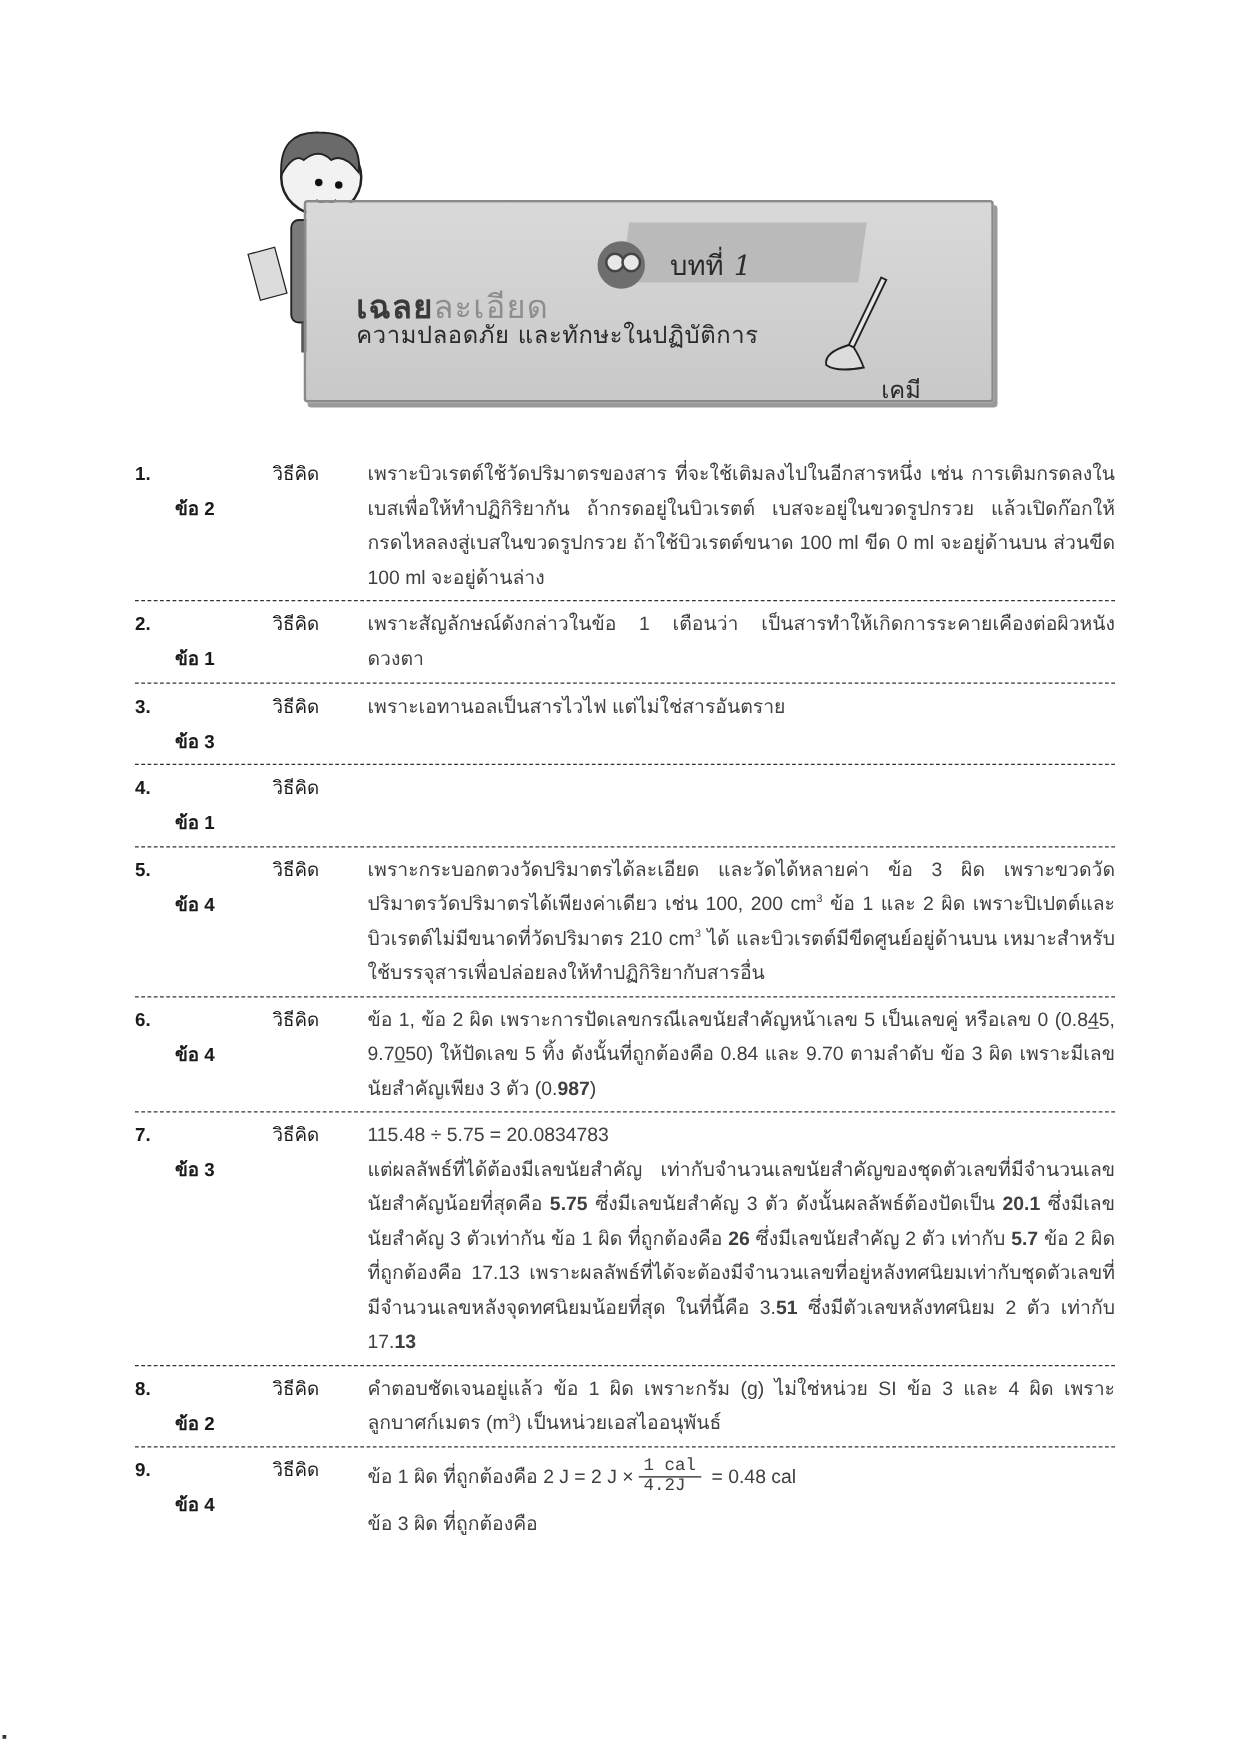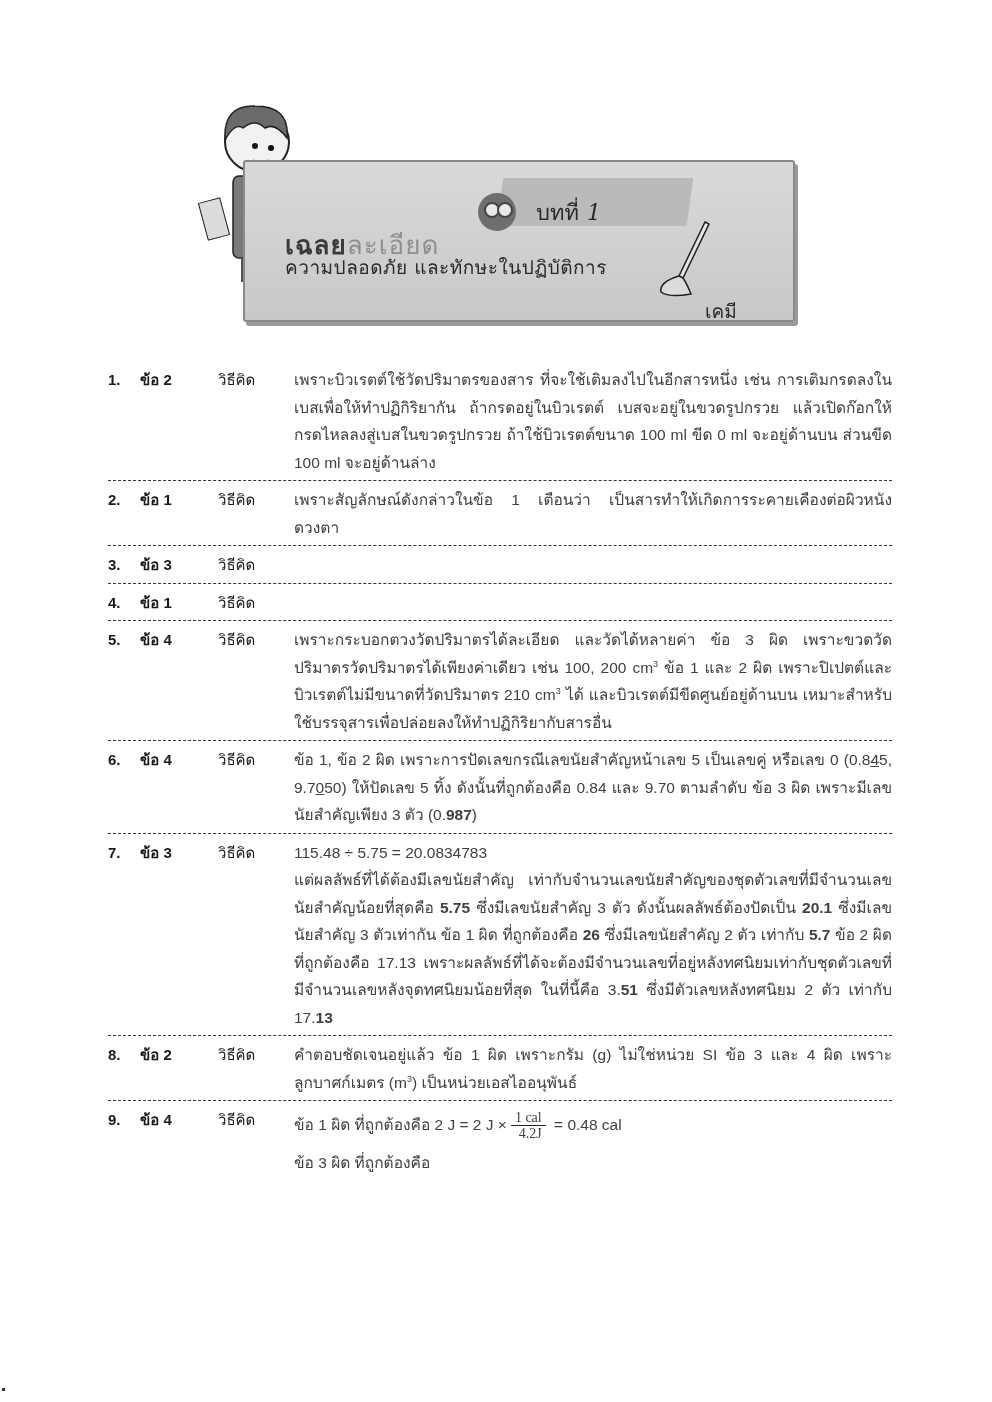--- a/index.html
+++ b/index.html
@@ -48,28 +48,28 @@
   .spatula {
     position: absolute; left: 655px; top: 220px; width: 60px; height: 80px;
   }
   .kid {
     position: absolute; left: 195px; top: 100px; width: 115px; height: 190px;
   }
 
   .answers { position: absolute; left: 108px; top: 366px; width: 784px; }
   .item { display: flex; font-size: 14.5px; line-height: 27.5px; }
   .num { width: 32px; font-weight: bold; font-family: "Liberation Sans", sans-serif; font-size: 15px; }
-  .choice { width: 78px; font-weight: bold; font-family: "Liberation Sans", sans-serif; font-size: 15px; }
+  .choice { width: 78px; font-weight: bold; font-family: "Liberation Sans", sans-serif; font-size: 15px; margin-top: 28px; }
   .method { width: 76px; font-weight: normal; font-family: "Liberation Sans", sans-serif; font-size: 15px; }
   .body { flex: 1; font-family: "Liberation Sans", sans-serif; font-size: 15.5px; text-align: justify; color: #404040; }
   .body p { margin: 0; }
   .sep { border-top: 1.5px dashed #333; margin: 4px 0 5px 0; height: 0; }
   .b { font-weight: bold; }
   sup { font-size: 9px; vertical-align: super; line-height: 0; }
-  .frac { display: inline-block; vertical-align: middle; text-align: right; font-family: Liberation Serif, serif; font-size: 14px; line-height: 15px; margin: 0 4px; }
+  .frac { display: inline-block; vertical-align: middle; text-align: left; font-family: Liberation Mono, monospace; font-size: 14px; line-height: 15px; margin: 0 4px; }
   .frac .top { display: block; border-bottom: 1px solid #222; padding: 0 4px; }
   .frac .bot { display: block; padding: 0 4px; }
   .mark { position: absolute; left: 2px; top: 1388px; width: 3px; height: 3px; background: #333; }
 </style>
 </head>
 <body>
 
 <div class="kid">
   <svg width="115" height="190" viewBox="0 0 115 190">
     <ellipse cx="62" cy="42" rx="32" ry="30" fill="#f2f2f2" stroke="#222" stroke-width="2"></ellipse>
@@ -117,20 +117,21 @@
     <div class="choice">ข้อ 1</div>
     <div class="method">วิธีคิด</div>
     <div class="body">เพราะสัญลักษณ์ดังกล่าวในข้อ 1 เตือนว่า เป็นสารทำให้เกิดการระคายเคืองต่อผิวหนัง ดวงตา</div>
   </div>
   <div class="sep"></div>
 
   <div class="item">
     <div class="num">3.</div>
     <div class="choice">ข้อ 3</div>
     <div class="method">วิธีคิด</div>
+    <div class="body">เพราะเอทานอลเป็นสารไวไฟ แต่ไม่ใช่สารอันตราย</div>
   </div>
   <div class="sep"></div>
 
   <div class="item">
     <div class="num">4.</div>
     <div class="choice">ข้อ 1</div>
     <div class="method">วิธีคิด</div>
   </div>
   <div class="sep"></div>
 

